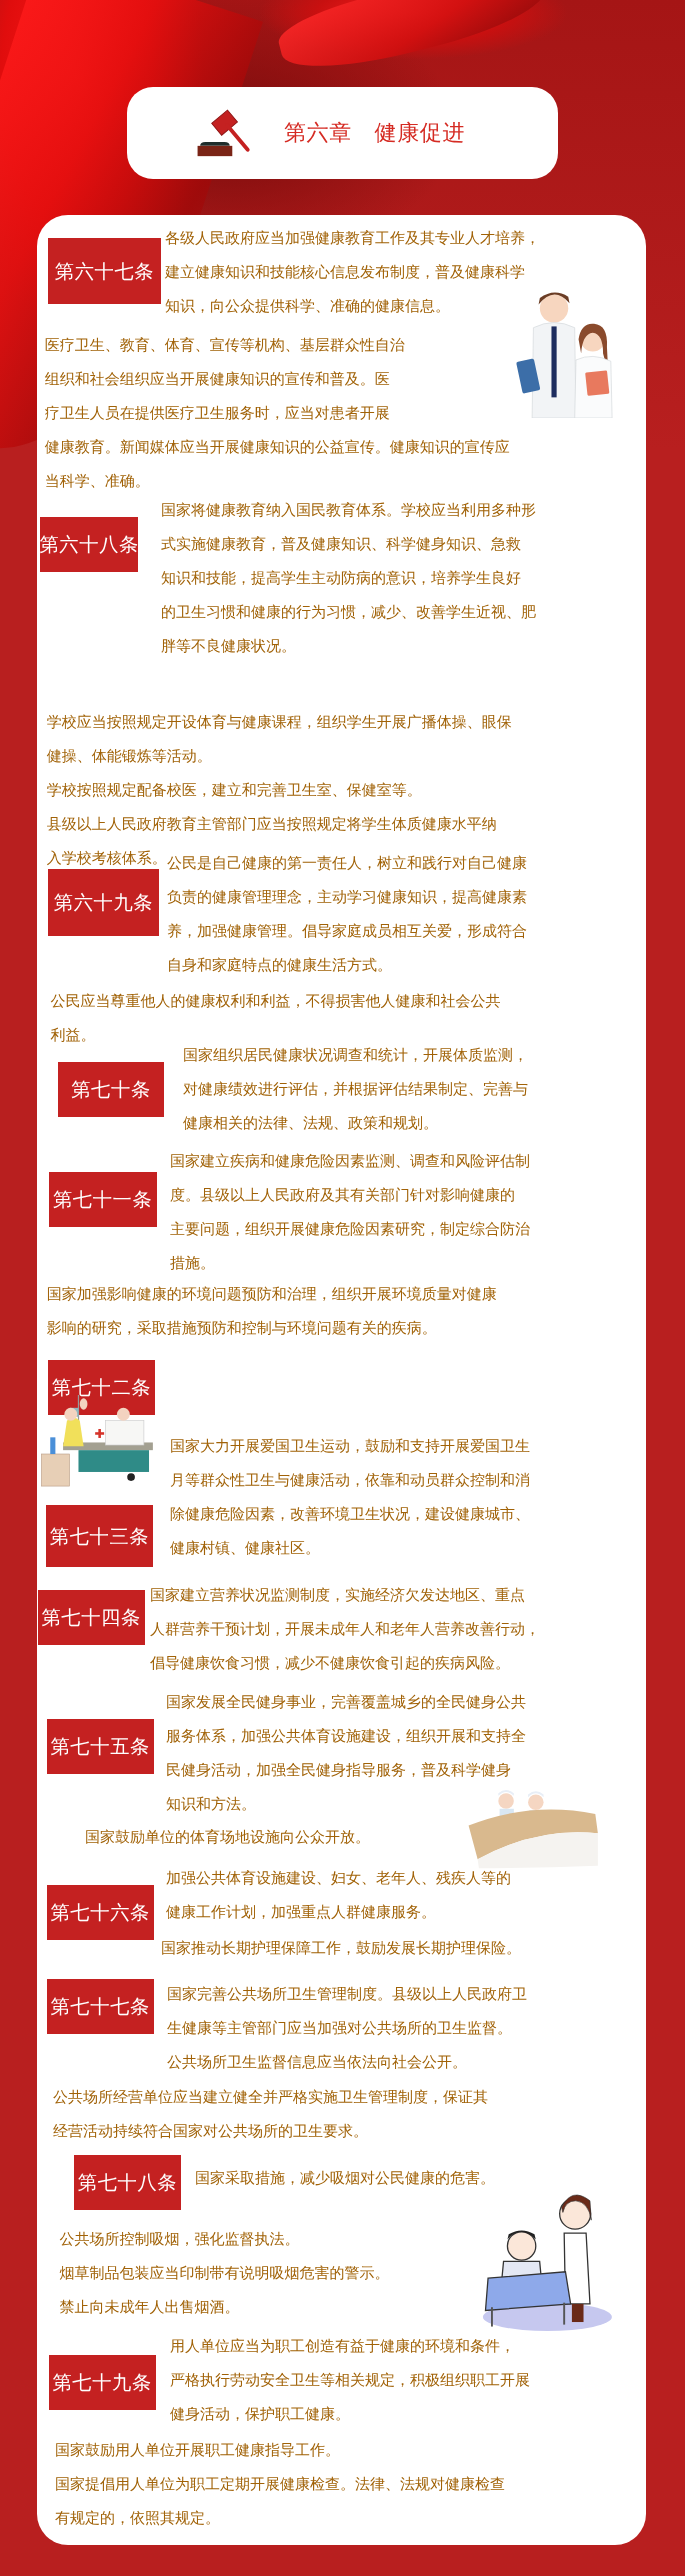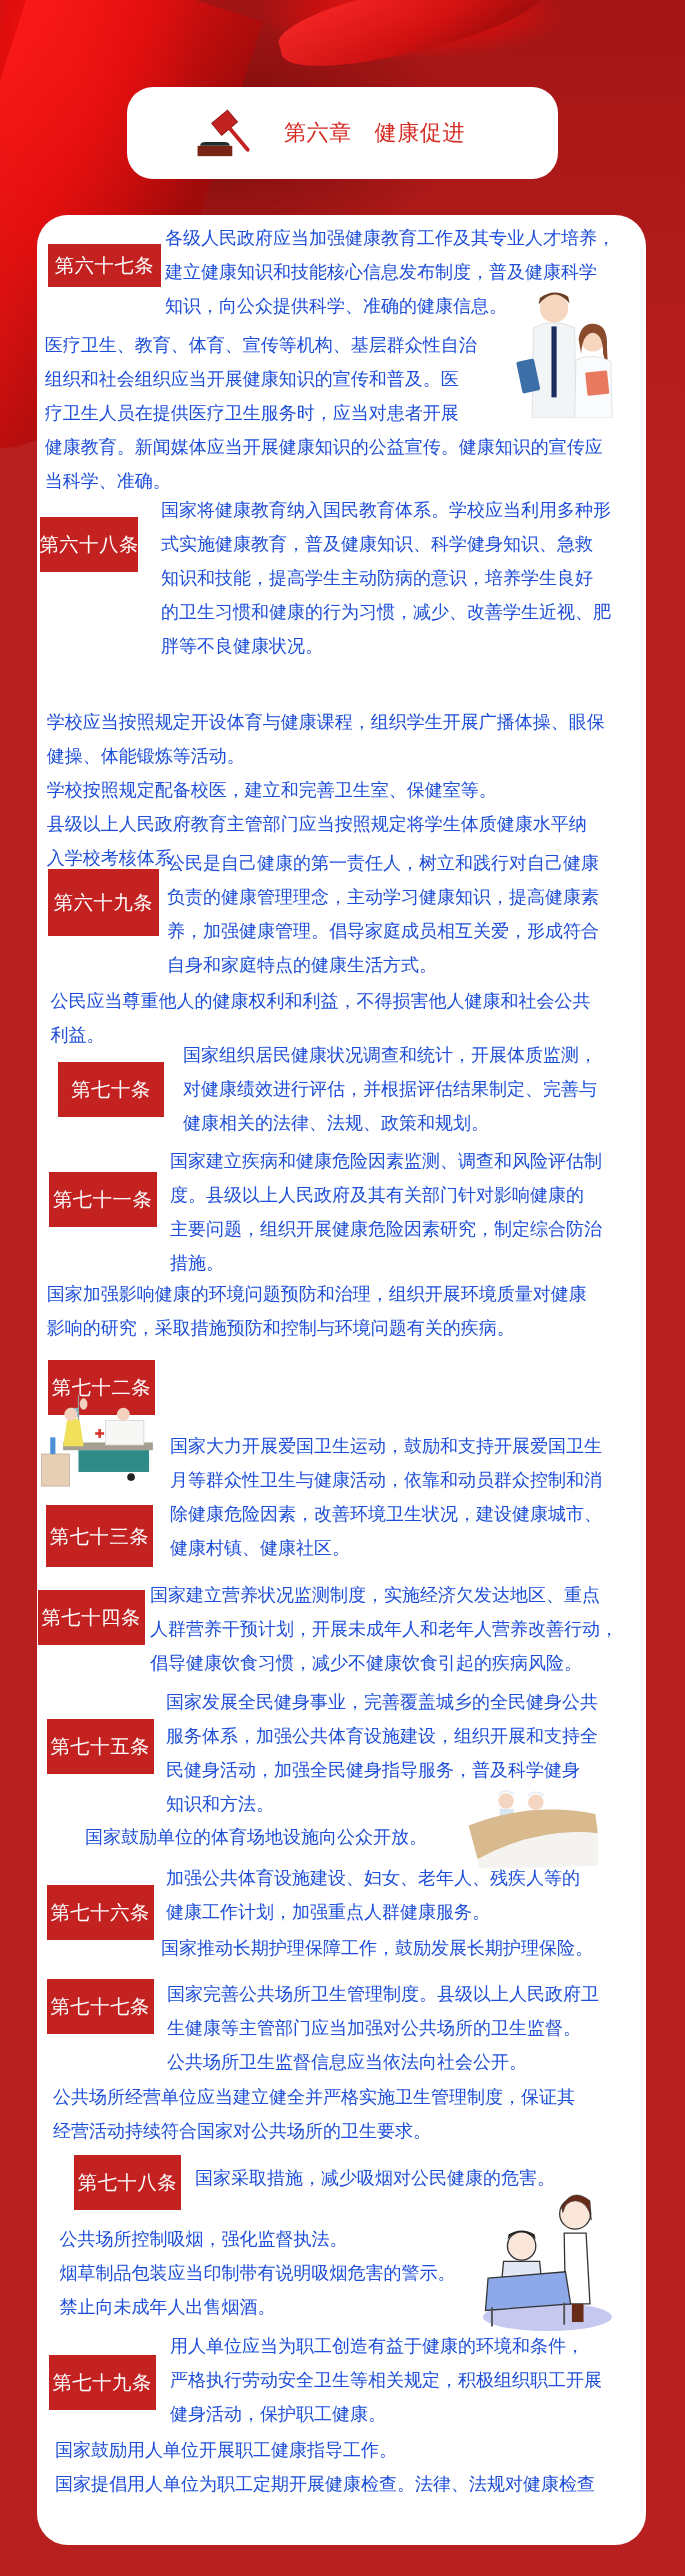--- a/index.html
+++ b/index.html
@@ -47,21 +47,21 @@
   .card {
     position: absolute; left: 37px; top: 215px; width: 609px; height: 2330px;
     background: #fff; border-radius: 31px;
   }
   .badge {
     position: absolute; background: #c42121; color: #fff;
     font-size: 19.3px; display: flex; align-items: center; justify-content: center;
     white-space: nowrap; letter-spacing: 0.6px;
   }
   .txt {
-    position: absolute; font-size: 18px; line-height: 34px; color: #1d4ed8;
+    position: absolute; font-size: 15px; line-height: 34px; color: #a16207;
     white-space: nowrap;
   }
   .illus { position: absolute; }
 </style>
 </head>
 <body>
 
 <div class="bg-silk">
   <div class="silk-fold"></div>
   <div class="silk-ribbon"></div>
@@ -74,21 +74,21 @@
     </g>
     <line x1="56" y1="30" x2="88" y2="68" stroke="#c42121" stroke-width="6" stroke-linecap="round"></line>
     <path d="M14 62 Q14 56 22 56 L52 56 Q60 56 60 62 Z" fill="#1f2e2c"></path>
     <rect x="10" y="62" width="54" height="16" fill="#7a2416"></rect>
   </svg>
   <div class="chapter-title"><span>第六章</span>   <span>健康促进</span></div>
 </div>
 
 <div class="card">
 
-  <div class="badge" style="left:11px;top:29px;width:113px;height:43px;">第六十七条</div>
+  <div class="badge" style="left:11px;top:23px;width:113px;height:66px;">第六十七条</div>
   <div class="txt" style="left:128px;top:6.4px;">
     <div>各级人民政府应当加强健康教育工作及其专业人才培养，</div>
     <div>建立健康知识和技能核心信息发布制度，普及健康科学</div>
     <div>知识，向公众提供科学、准确的健康信息。</div>
   </div>
   <div class="txt" style="left:7.7px;top:113px;">
     <div>医疗卫生、教育、体育、宣传等机构、基层群众性自治</div>
     <div>组织和社会组织应当开展健康知识的宣传和普及。医</div>
     <div>疗卫生人员在提供医疗卫生服务时，应当对患者开展</div>
     <div>健康教育。新闻媒体应当开展健康知识的公益宣传。健康知识的宣传应</div>
@@ -252,16 +252,17 @@
 
   <div class="badge" style="left:11.6px;top:2140px;width:107px;height:55px;">第七十九条</div>
   <div class="txt" style="left:133px;top:2114px;">
     <div>用人单位应当为职工创造有益于健康的环境和条件，</div>
     <div>严格执行劳动安全卫生等相关规定，积极组织职工开展</div>
     <div>健身活动，保护职工健康。</div>
   </div>
   <div class="txt" style="left:18px;top:2218px;">
     <div>国家鼓励用人单位开展职工健康指导工作。</div>
     <div>国家提倡用人单位为职工定期开展健康检查。法律、法规对健康检查</div>
+    <div>有规定的，依照其规定。</div>
   </div>
 
 </div>
 
 
 </body></html>

